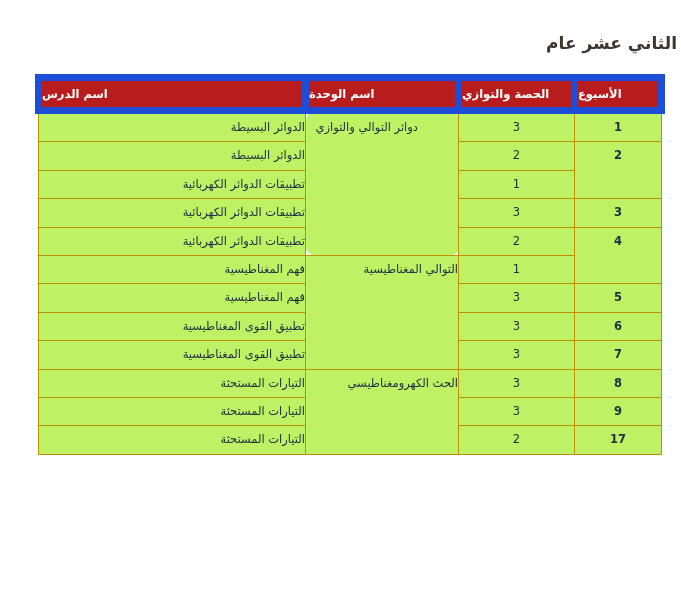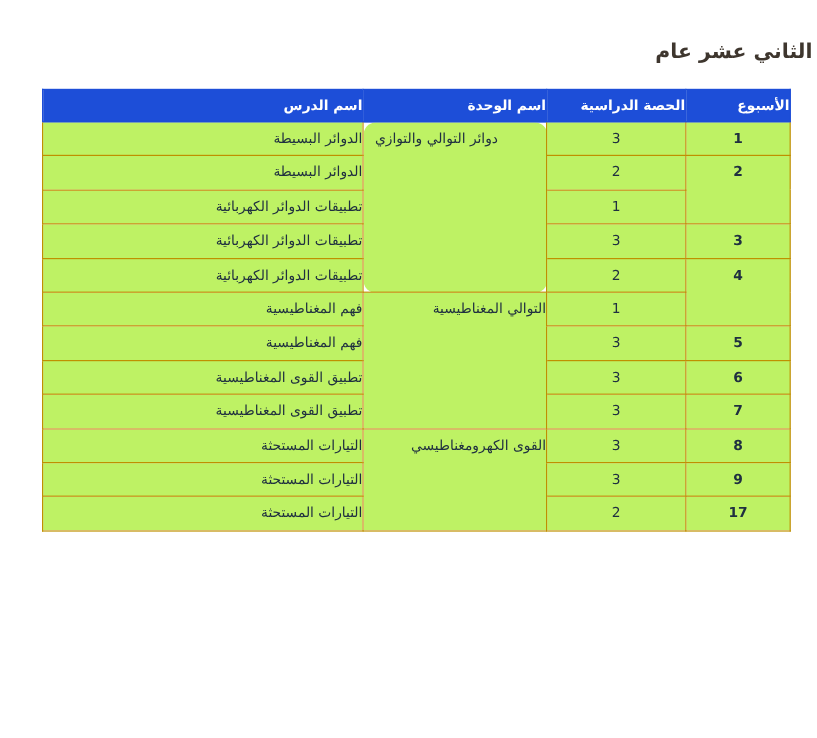--- a/index.html
+++ b/index.html
@@ -34,27 +34,27 @@
     direction: rtl;
     table-layout: fixed;
     width: 623px;
   }
   col.c-week    { width: 87px;  }
   col.c-session { width: 116px; }
   col.c-unit    { width: 153px; }
   col.c-lesson  { width: 267px; }
 
   table.curriculum th {
-    background: #1d4ed8;
+    background: #b91c1c;
     color: #ffffff;
     font-size: 11.5px;
     font-weight: bold;
     height: 26px;
-    text-align: right;
-    border: 1px solid #1d4ed8;
+    text-align: left;
+    border: 7px solid #1d4ed8;
     padding: 0;
     white-space: nowrap;
   }
   
   th.th-session { padding-left: 40px; }
   th.th-unit    { padding-left: 80px; }
   th.th-lesson  { padding-left: 75px; }
 
   table.curriculum td {
     border: 1px solid #BF9000;
@@ -104,21 +104,21 @@
   <table class="curriculum">
     <colgroup>
       <col class="c-week">
       <col class="c-session">
       <col class="c-unit">
       <col class="c-lesson">
     </colgroup>
     <thead>
       <tr>
         <th class="th-week">الأسبوع</th>
-        <th class="th-session">الحصة الدراسية</th>
+        <th class="th-session">الحصة والتوازي</th>
         <th class="th-unit">اسم الوحدة</th>
         <th class="th-lesson">اسم الدرس</th>
       </tr>
     </thead>
     <tbody>
       <tr>
         <td class="week">1</td>
         <td class="session">3</td>
         <td class="unit first" rowspan="5">دوائر التوالي والتوازي</td>
         <td class="lesson">الدوائر البسيطة</td>
@@ -158,21 +158,21 @@
         <td class="lesson">تطبيق القوى المغناطيسية</td>
       </tr>
       <tr>
         <td class="week">7</td>
         <td class="session">3</td>
         <td class="lesson">تطبيق القوى المغناطيسية</td>
       </tr>
       <tr>
         <td class="week">8</td>
         <td class="session">3</td>
-        <td class="unit" rowspan="3">القوى الكهرومغناطيسي</td>
+        <td class="unit" rowspan="3">الحث الكهرومغناطيسي</td>
         <td class="lesson">التيارات المستحثة</td>
       </tr>
       <tr>
         <td class="week">9</td>
         <td class="session">3</td>
         <td class="lesson">التيارات المستحثة</td>
       </tr>
       <tr>
         <td class="week">17</td>
         <td class="session">2</td>

